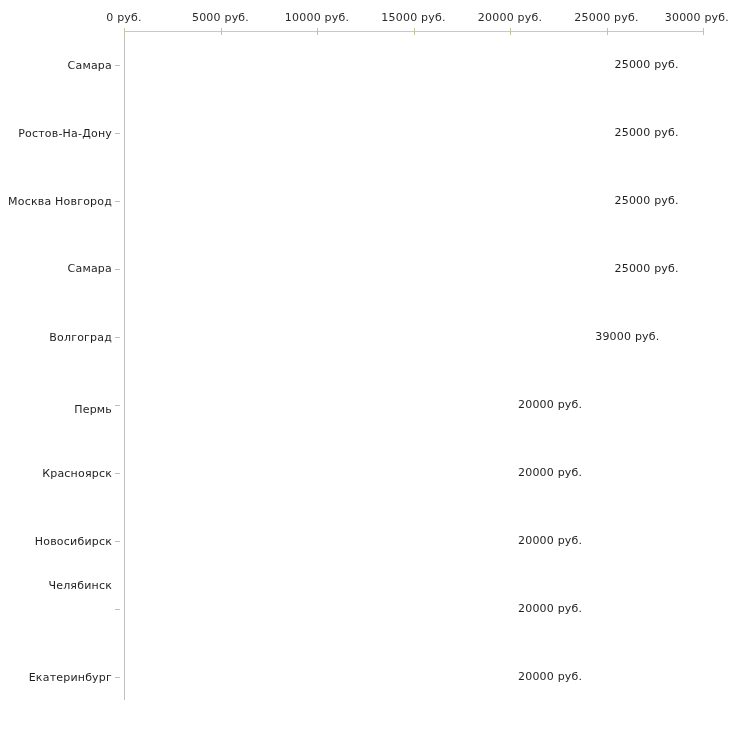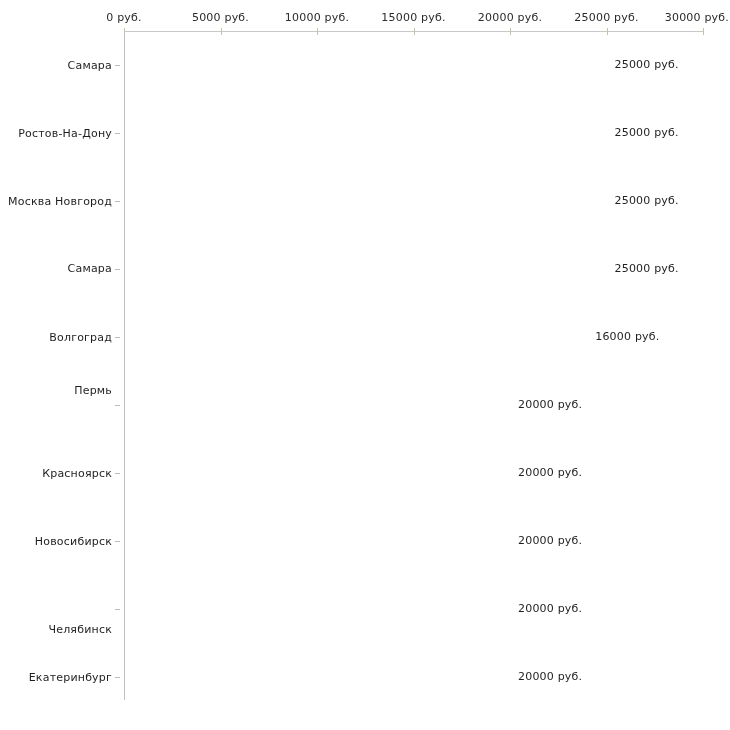--- a/index.html
+++ b/index.html
@@ -116,27 +116,27 @@
       <div class="y-label-item" style="top: 65px;">Самара</div>
       <div class="y-label-tick" style="top: 65px;"></div>
       <div class="y-label-item" style="top: 133px;">Ростов-На-Дону</div>
       <div class="y-label-tick" style="top: 133px;"></div>
       <div class="y-label-item" style="top: 201px;">Москва Новгород</div>
       <div class="y-label-tick" style="top: 201px;"></div>
       <div class="y-label-item" style="top: 268px;">Самара</div>
       <div class="y-label-tick" style="top: 269px;"></div>
       <div class="y-label-item" style="top: 337px;">Волгоград</div>
       <div class="y-label-tick" style="top: 337px;"></div>
-      <div class="y-label-item" style="top: 390px;">Пермь</div>
+      <div class="y-label-item" style="top: 409px;">Пермь</div>
       <div class="y-label-tick" style="top: 405px;"></div>
       <div class="y-label-item" style="top: 473px;">Красноярск</div>
       <div class="y-label-tick" style="top: 473px;"></div>
       <div class="y-label-item" style="top: 541px; text-align: right;">Новосибирск</div>
       <div class="y-label-tick" style="top: 541px;"></div>
-      <div class="y-label-item" style="top: 629px; text-align: right;">Челябинск</div>
+      <div class="y-label-item" style="top: 585px; text-align: right;">Челябинск</div>
       <div class="y-label-tick" style="top: 609px;"></div>
       <div class="y-label-item" style="top: 677px;">Екатеринбург</div>
       <div class="y-label-tick" style="top: 677px;"></div>
     </div>
 
   <div id="x-axis-line"></div>
   <div id="y-axis-line"></div>
 
   <div id="x-axis-ticks">
       <div class="x-tick" style="left: 124px;"></div>
@@ -168,21 +168,21 @@
         <div class="bar" style="background: rgb(174, 179, 146);"></div>
       </div>
       <div class="bar-value" style="left: 490.5px; top: 163px;">25000 руб.</div>
       <div class="bar-row" style="top: 212px; height: 52px; width: 482.5px;">
         <div class="bar" style="background: rgb(174, 179, 146);"></div>
       </div>
       <div class="bar-value" style="left: 490.5px; top: 231px;">25000 руб.</div>
       <div class="bar-row" style="top: 280px; height: 52px; width: 463.2px;">
         <div class="bar" style="background: rgb(174, 179, 146);"></div>
       </div>
-      <div class="bar-value" style="left: 471.2px; top: 299px;">16000 руб.</div>
+      <div class="bar-value" style="left: 471.2px; top: 299px;">39000 руб.</div>
       <div class="bar-row" style="top: 348px; height: 52px; width: 386px;">
         <div class="bar" style="background: rgb(174, 179, 146);"></div>
       </div>
       <div class="bar-value" style="left: 394px; top: 367px;">20000 руб.</div>
       <div class="bar-row" style="top: 416px; height: 52px; width: 386px;">
         <div class="bar" style="background: rgb(174, 179, 146);"></div>
       </div>
       <div class="bar-value" style="left: 394px; top: 435px;">20000 руб.</div>
       <div class="bar-row" style="top: 484px; height: 52px; width: 386px;">
         <div class="bar" style="background: rgb(174, 179, 146);"></div>

